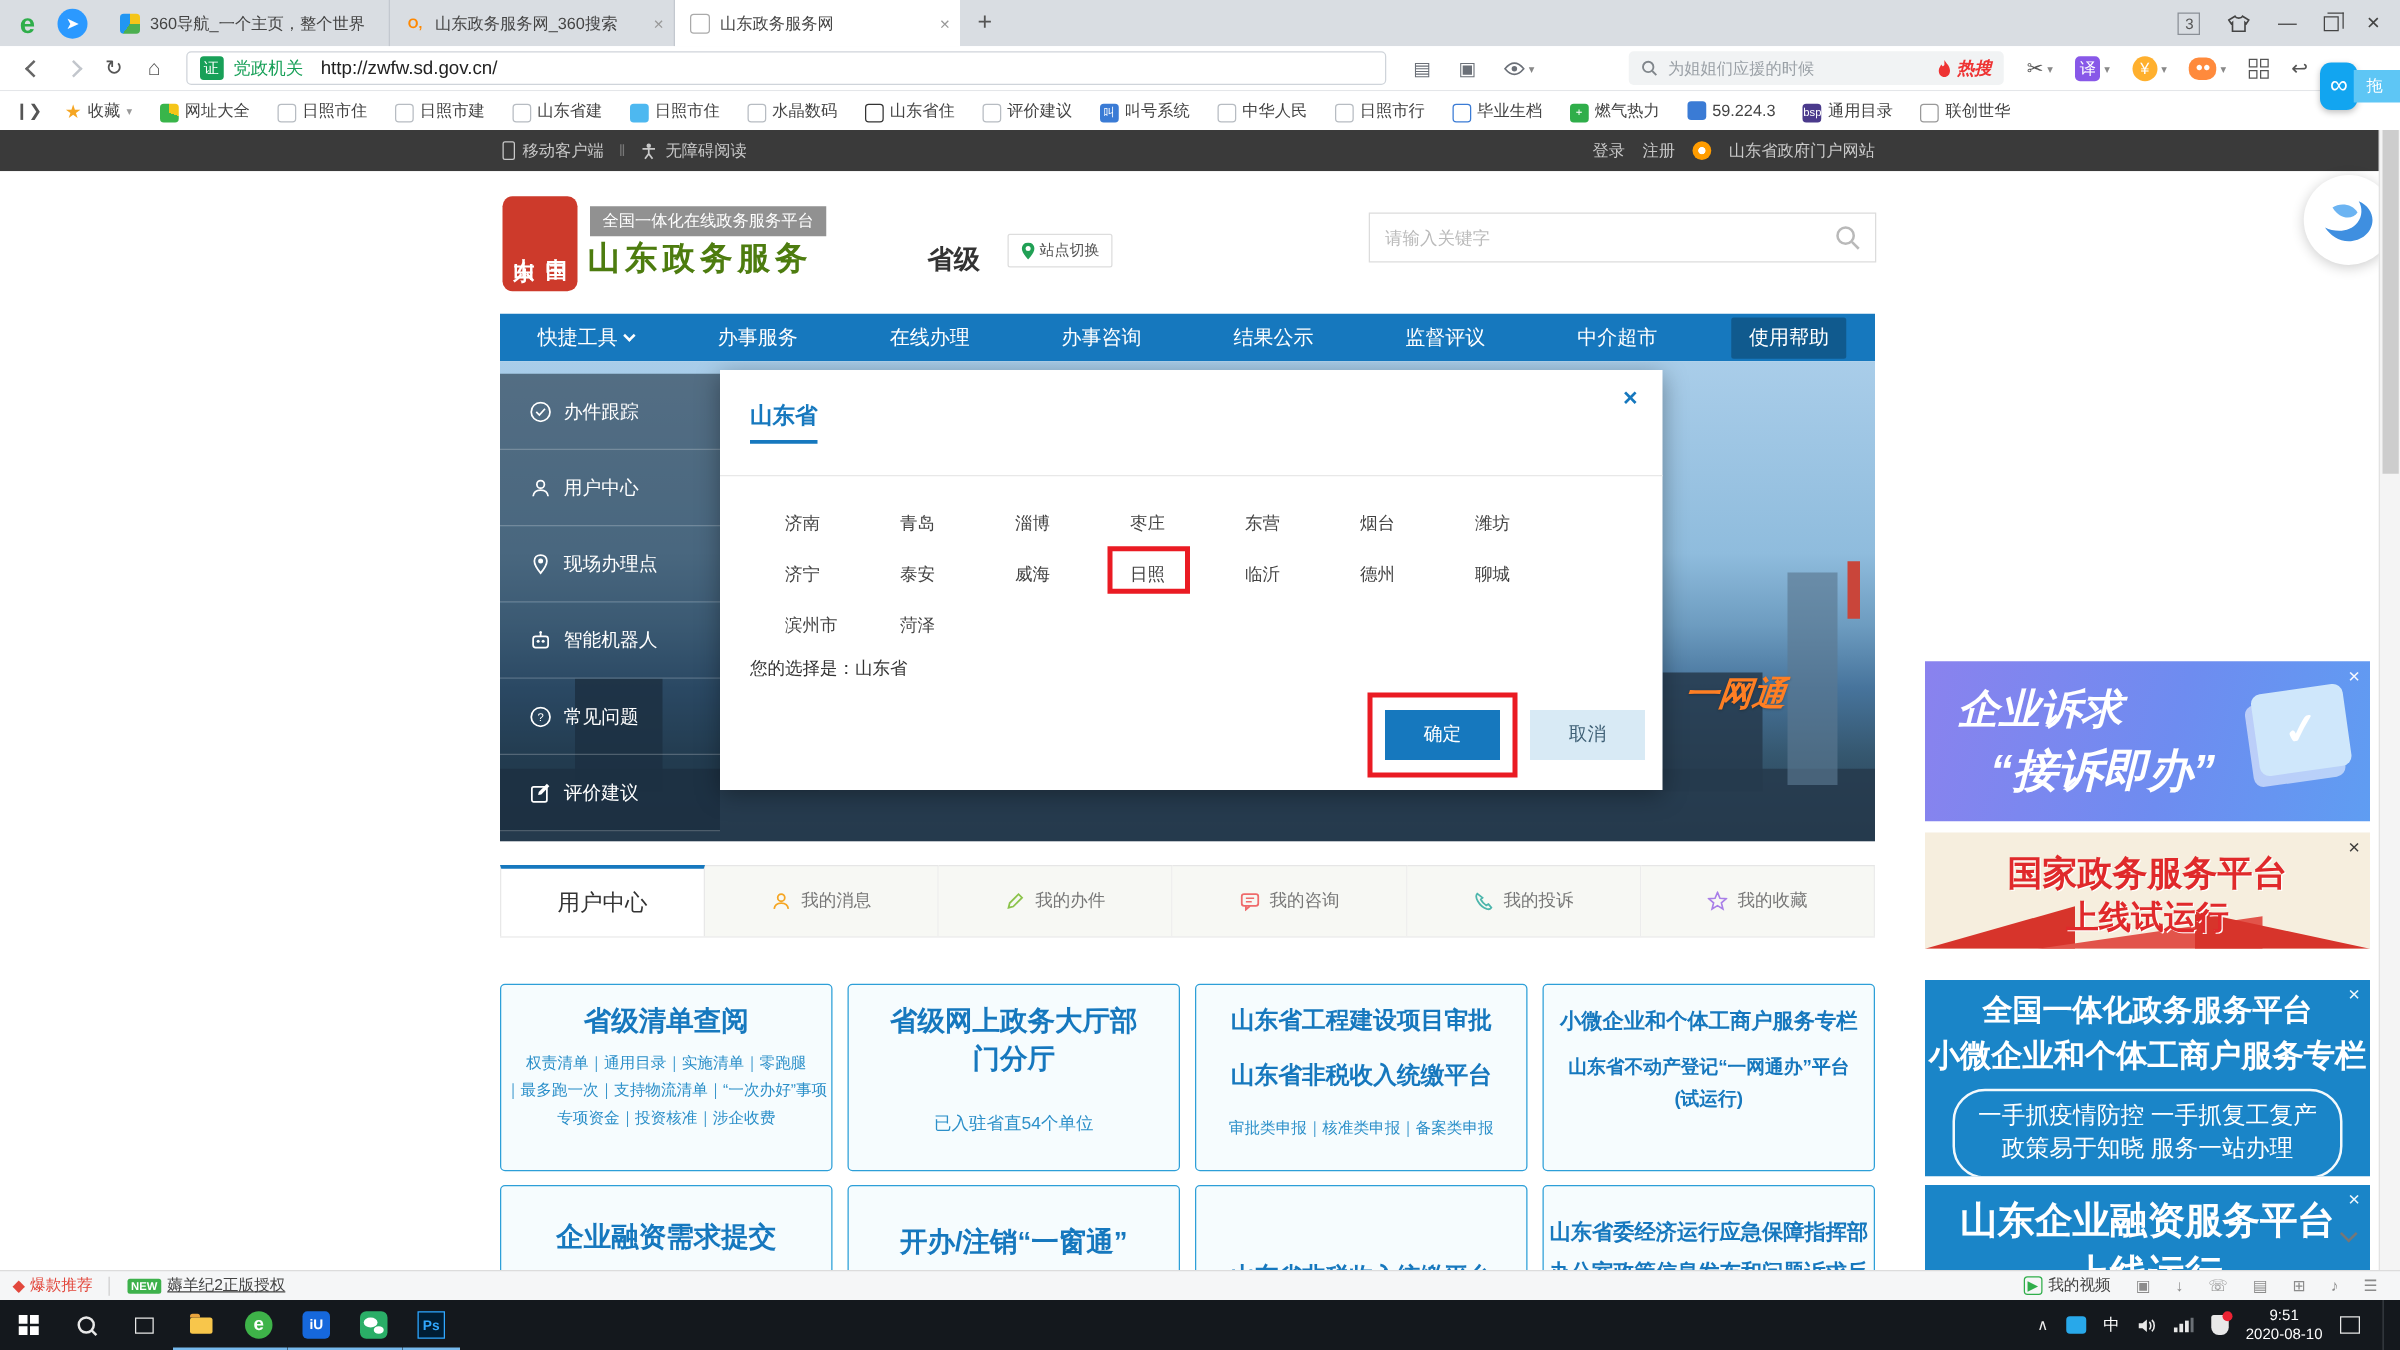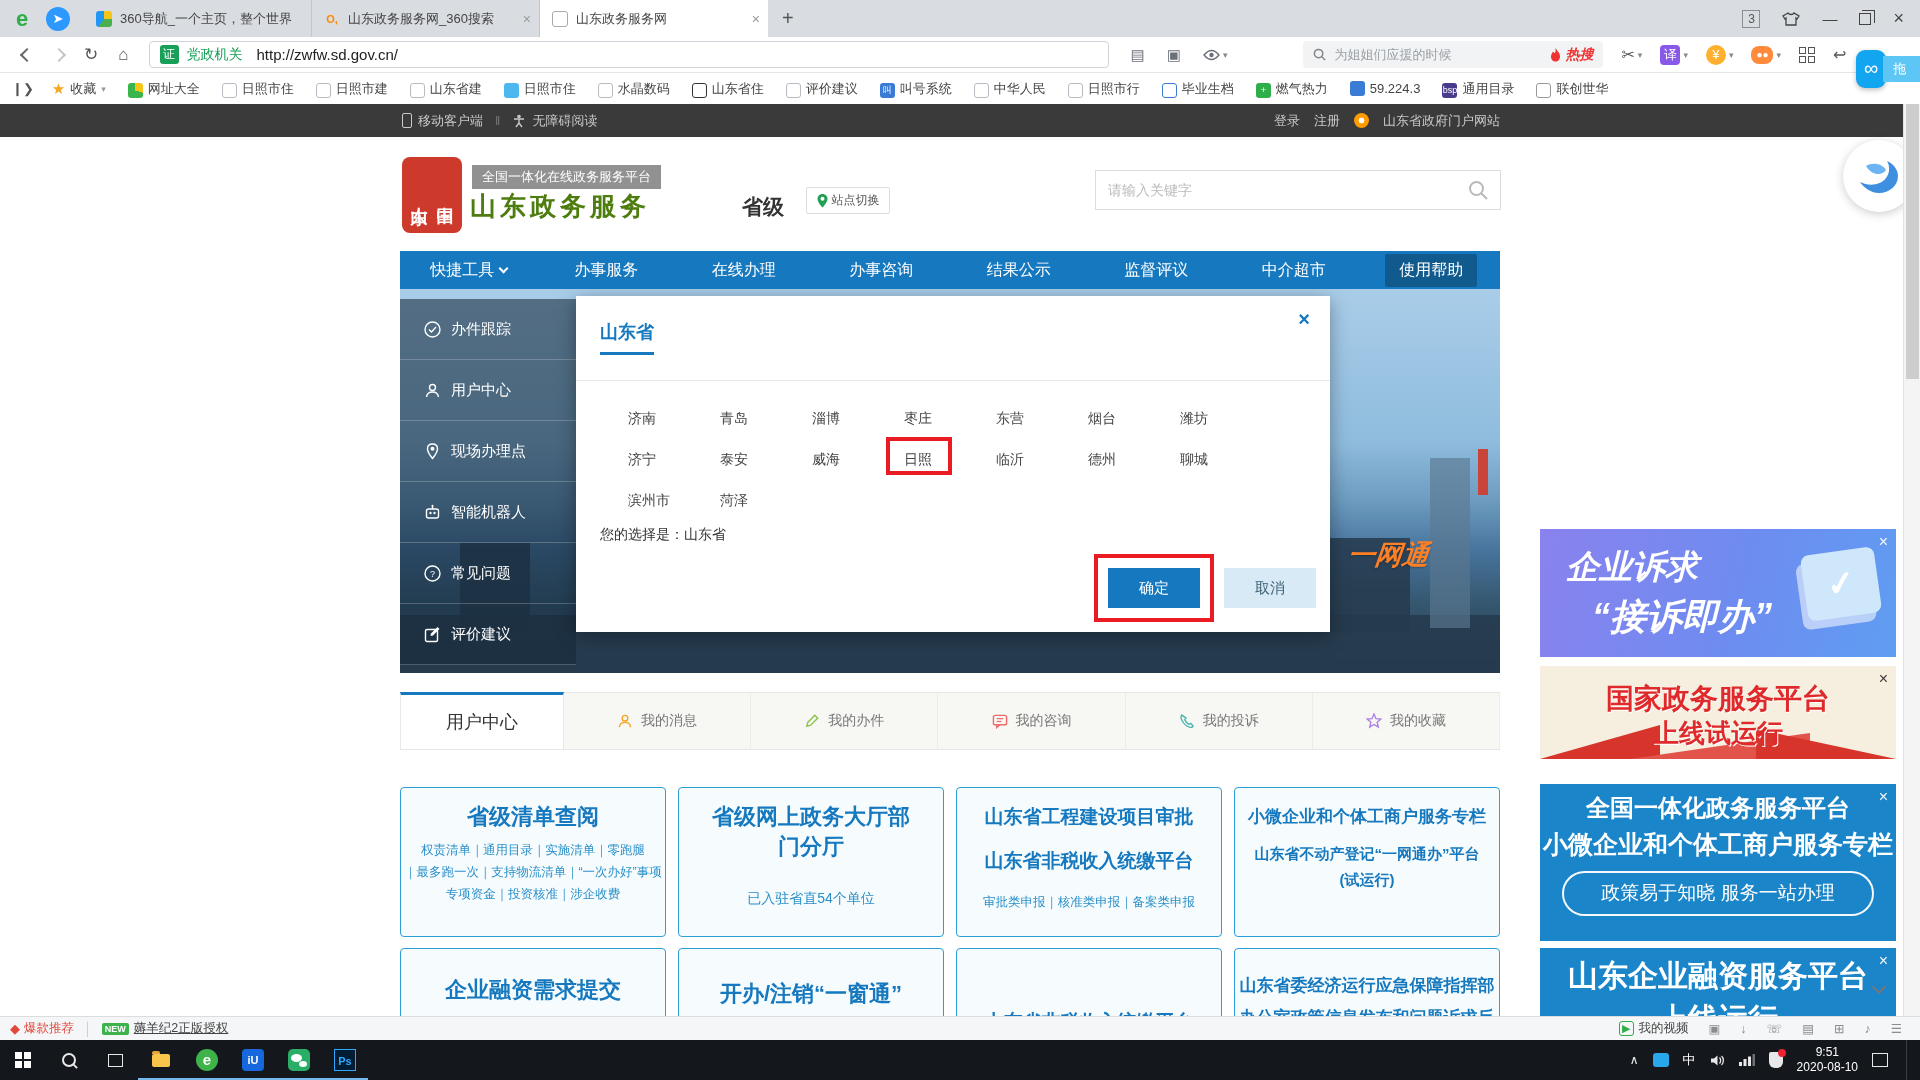--- a/index.html
+++ b/index.html
@@ -716,20 +716,21 @@
     <div class="redhill" style="left:90px;border-width:0 0 26px 180px;border-color:transparent transparent #e2544a transparent;"></div>
     <div class="redhill" style="right:0;border-width:0 140px 30px 0;border-color:transparent transparent #d7342b transparent;"></div>
     <div class="l1">国家政务服务平台</div>
     <div class="l2">上线试运行</div>
     <div class="b-close">×</div>
   </div>
   <div class="banner" id="banner3">
     <div class="l1">全国一体化政务服务平台</div>
     <div class="l2">小微企业和个体工商户服务专栏</div>
     <div class="pillbox">
+      <div>一手抓疫情防控 一手抓复工复产</div>
       <div>政策易于知晓 服务一站办理</div>
     </div>
     <div class="b-close">×</div>
   </div>
   <div class="banner" id="banner4">
     <div class="l1">山东企业融资服务平台</div>
     <div class="l2">上线运行</div>
     <div class="b-close">×</div>
   </div>
 

